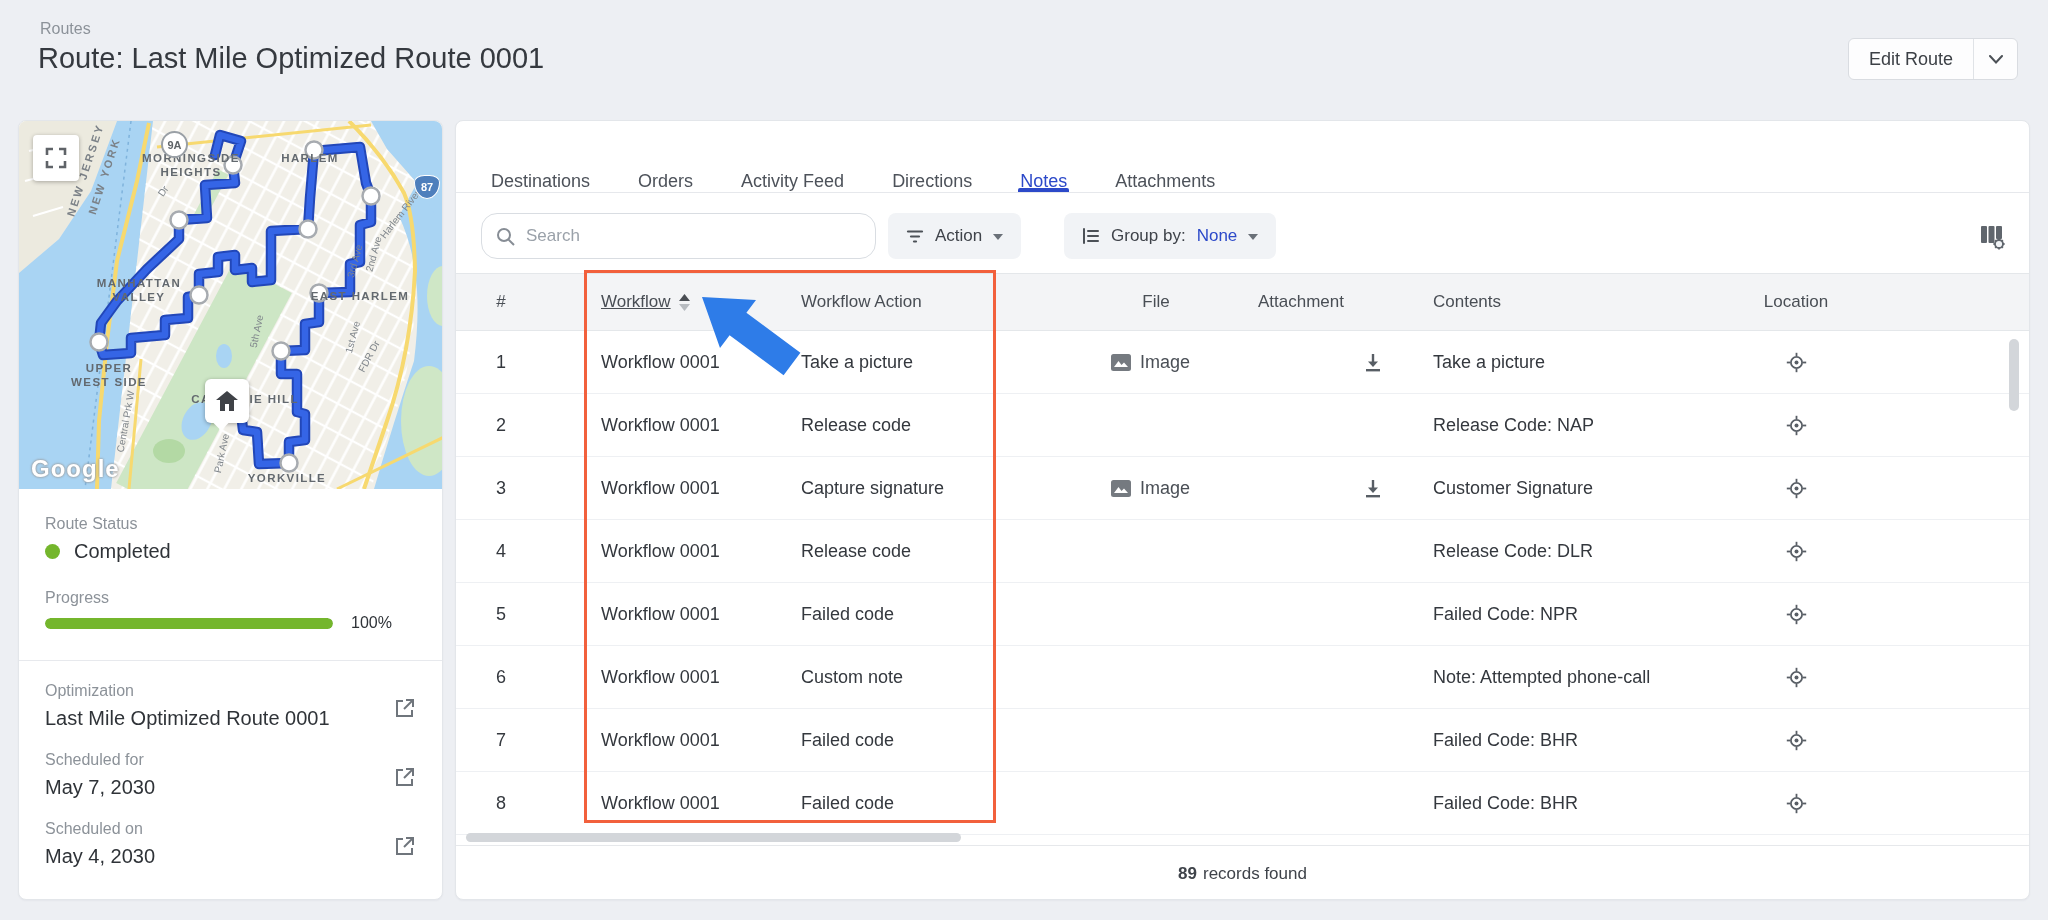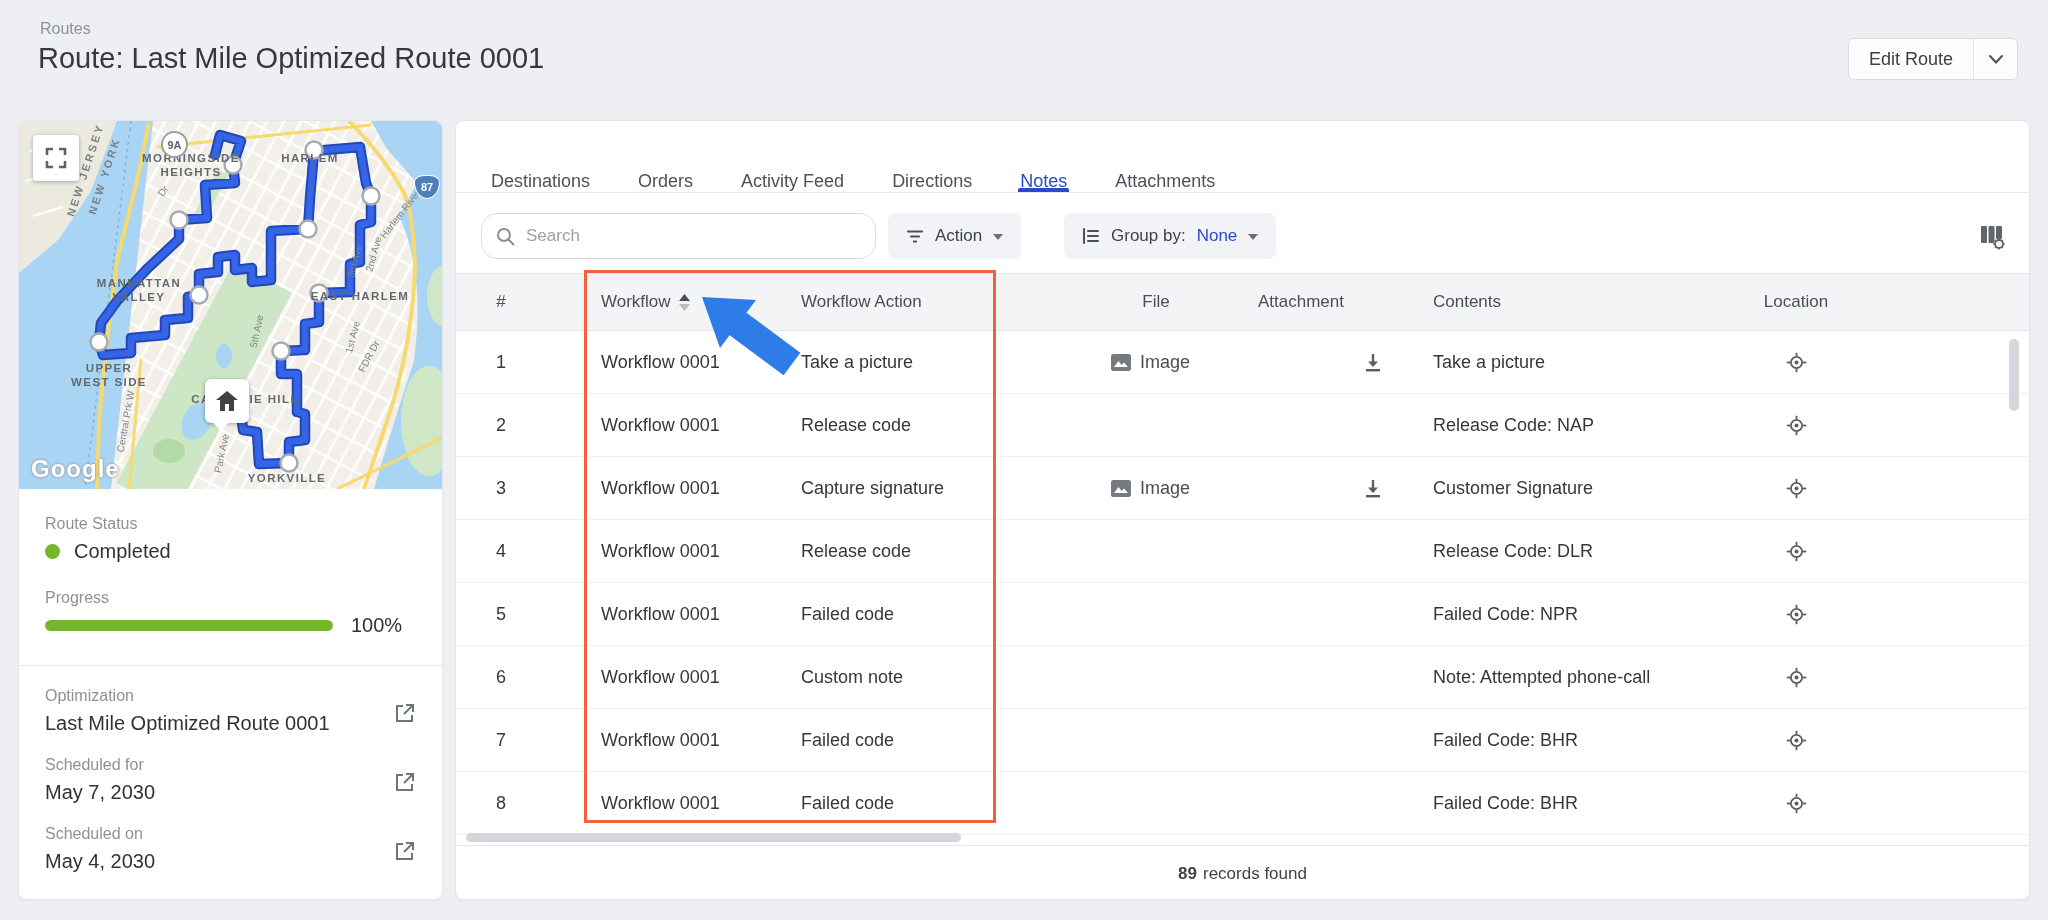--- a/index.html
+++ b/index.html
@@ -41,21 +41,21 @@
   .lbl-street { font:400 10px "Liberation Sans", sans-serif; fill:#7f858b; text-anchor:middle; }
 
   
   .side-section { padding:26px 26px 0 26px; }
   .side-label { font-size:16px; color:#8c9299; margin-bottom:7px; }
   .status-row { display:flex; align-items:center; gap:14px; font-size:20px; color:#2f3338; }
   .status-dot { width:15px; height:15px; border-radius:50%; background:#74b62c; }
   .progress-row { display:flex; align-items:center; gap:18px; }
   .progress-track { width:288px; height:11px; background:#e6e9ec; border-radius:6px; overflow:hidden; }
   .progress-fill { height:100%; background:#74b62c; border-radius:6px; }
-  .progress-val { font-size:20px; color:#2f3338; }
+  .progress-val { font-size:16px; color:#2f3338; }
   .side-divider { margin:28px 0 0 0; border-top:1px solid #e7e9ed; }
   .detail-item { position:relative; padding:21px 26px 0 26px; }
   .detail-value { font-size:20px; color:#2f3338; margin-top:4px; }
   .detail-link { position:absolute; right:26px; top:36px; cursor:pointer; }
 
   
   .tabs { position:absolute; left:0; top:0; right:0; height:72px; border-bottom:1px solid #e6e8ec;
           display:flex; align-items:flex-end; padding-left:35px; gap:48px; }
   .tab { display:flex; align-items:center; position:relative; font-size:18px; color:#4d525a; cursor:pointer; }
   .tab.active { color:#2c49c9; font-weight:500; }
@@ -72,21 +72,21 @@
   .btn-group { left:608px; }
   .btn-group .value { color:#2c49c9; }
   .caret { width:0; height:0; border-left:5px solid transparent; border-right:5px solid transparent; border-top:6px solid #6a7078; margin-top:2px; }
   .cols-btn { position:absolute; left:1518px; top:98px; width:36px; height:36px; display:flex; align-items:center; justify-content:center; cursor:pointer; }
 
   
   .thead { position:absolute; left:0; top:152px; right:0; height:58px; background:#f3f4f6;
            border-top:1px solid #e4e7ea; border-bottom:1px solid #e4e7ea; font-size:17px; color:#494e55; }
   .hcell { position:absolute; top:0; height:100%; display:flex; align-items:center; }
   .h-num { left:15px; width:60px; justify-content:center; }
-  .h-workflow { left:145px; gap:8px; }
+  .h-workflow { left:145px; gap:8px;text-decoration:underline; }
   .h-action { left:345px; }
   .h-file { left:640px; width:120px; justify-content:center; }
   .h-attach { left:790px; width:110px; justify-content:center;text-align:center; }
   .h-contents { left:977px; }
   .h-location { left:1290px; width:100px; justify-content:center; }
 
   .rows { position:absolute; left:0; top:210px; right:0; }
   .trow { position:relative; height:63px; border-bottom:1px solid #eef0f3; }
   .cell { position:absolute; top:0; height:100%; display:flex; align-items:center; font-size:18px; color:#34383e; }
   .c-num { left:15px; width:60px; justify-content:center; }

